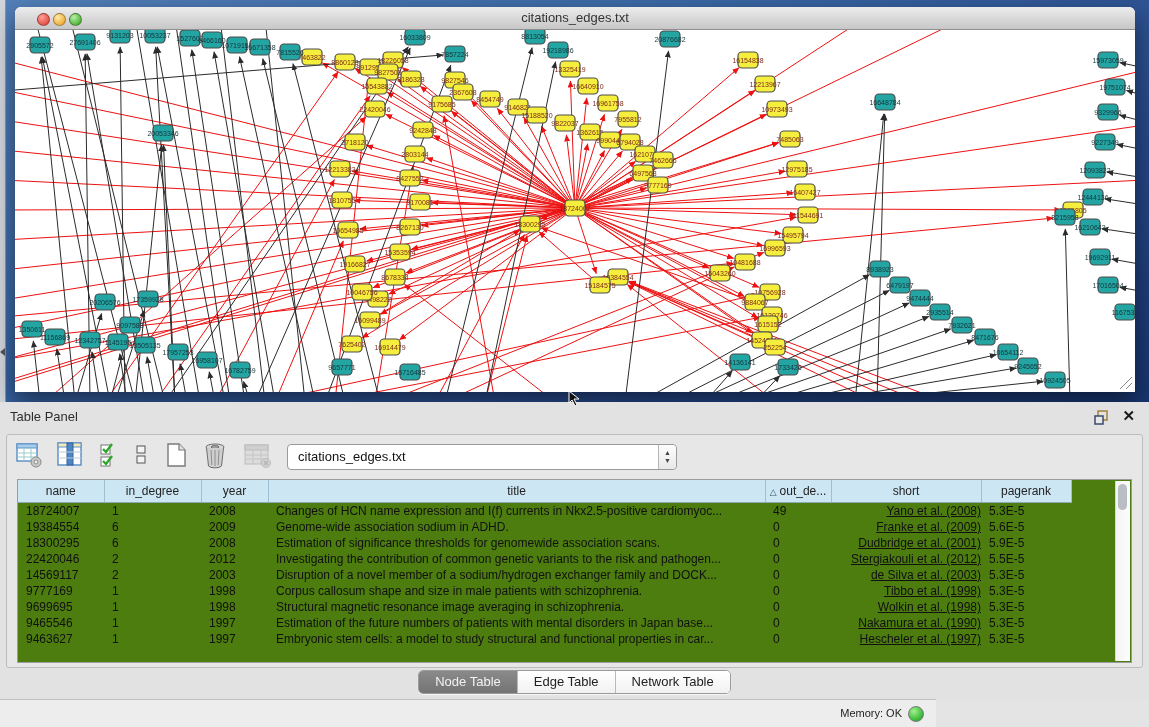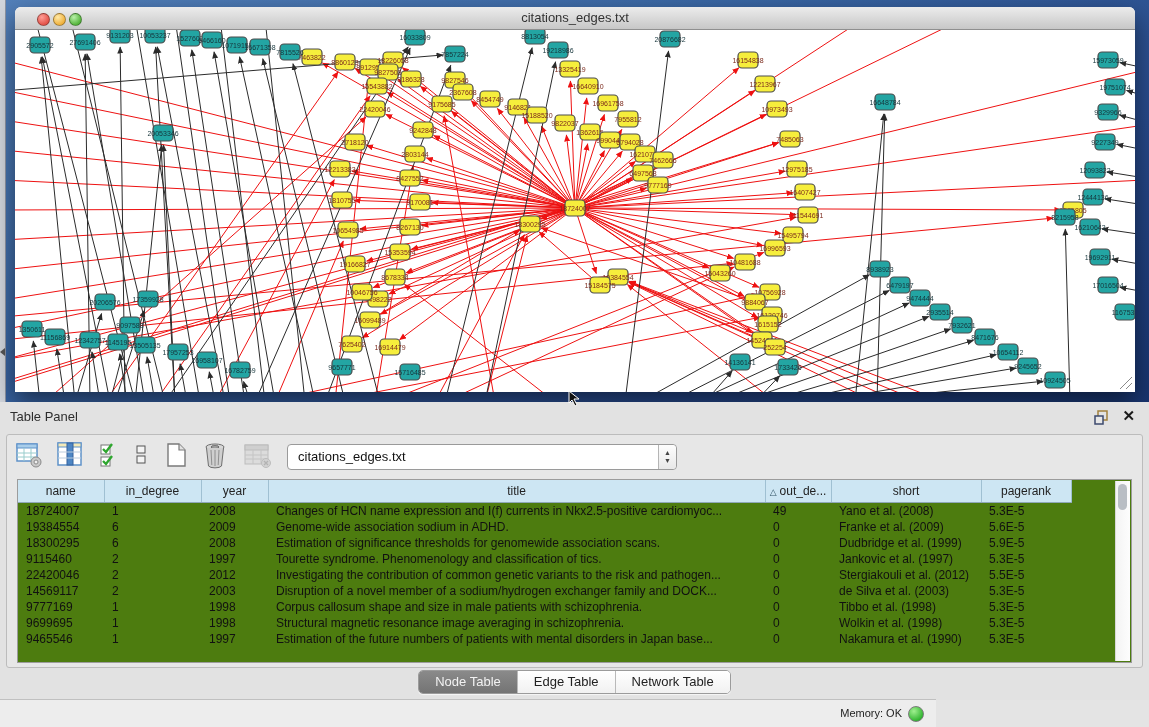--- a/index.html
+++ b/index.html
@@ -49,21 +49,21 @@
     background:linear-gradient(#fdfdfd,#e8e8e8);border-radius:0 4px 4px 0;
     font-size:7px;color:#444;text-align:center;line-height:8px;padding-top:4px;box-sizing:border-box;}
 
   .grid{position:absolute;left:10px;right:10px;top:44px;bottom:4px;background:#4d7c0f;
     border:1px solid #9c9c9c;overflow:hidden;}
   table.tbl{border-collapse:collapse;table-layout:fixed;width:1053px;font-size:12px;}
   table.tbl th{background:#cde6f3;border-right:1px solid #9fc0d2;border-bottom:1px solid #8fa8b8;
     height:20px;font-weight:normal;color:#222;text-align:center;overflow:hidden;white-space:nowrap;}
   table.tbl td{height:16px;padding:0 0 0 8px;color:#111;white-space:nowrap;overflow:hidden;
     text-overflow:clip;border:none;}
-  td.c-short{text-align:left;padding:0;}
+  td.c-short{text-align:right;padding:0;text-decoration:underline;}
   .sort-tri{font-size:9px;color:#356;margin-right:3px;}
   .vscroll{position:absolute;right:1px;top:1px;bottom:1px;width:14px;
     background:linear-gradient(90deg,#f4f4f4,#fdfdfd);border-left:1px solid #d8d8d8;}
   .vthumb{position:absolute;left:2px;top:3px;width:9px;height:26px;border-radius:5px;background:#b9bec4;}
 
   .tabs-row{position:absolute;left:0;right:0;bottom:4px;height:26px;text-align:center;}
   .seg{display:inline-flex;border:1px solid #9b9b9b;border-radius:5px;overflow:hidden;
     background:#fff;height:22px;box-shadow:0 1px 1px rgba(255,255,255,.7);}
   .seg .opt{padding:0 16px;font-size:13px;line-height:22px;color:#222;cursor:pointer;
     border-left:1px solid #b9b9b9;background:linear-gradient(#ffffff,#f1f1f1);}
@@ -637,31 +637,22 @@
               <td>0</td>
               <td class="c-short">Franke et al. (2009)</td>
               <td>5.6E-5</td>
             </tr>
             <tr>
               <td>18300295</td>
               <td>6</td>
               <td>2008</td>
               <td>Estimation of significance thresholds for genomewide association scans.</td>
               <td>0</td>
-              <td class="c-short">Dudbridge et al. (1999)</td>
+              <td class="c-short">Dudbridge et al. (2001)</td>
               <td>5.9E-5</td>
-            </tr>
-            <tr>
-              <td>9115460</td>
-              <td>2</td>
-              <td>1997</td>
-              <td>Tourette syndrome. Phenomenology and classification of tics.</td>
-              <td>0</td>
-              <td class="c-short">Jankovic et al. (1997)</td>
-              <td>5.3E-5</td>
             </tr>
             <tr>
               <td>22420046</td>
               <td>2</td>
               <td>2012</td>
               <td>Investigating the contribution of common genetic variants to the risk and pathogen...</td>
               <td>0</td>
               <td class="c-short">Stergiakouli et al. (2012)</td>
               <td>5.5E-5</td>
             </tr>
@@ -692,20 +683,29 @@
               <td class="c-short">Wolkin et al. (1998)</td>
               <td>5.3E-5</td>
             </tr>
             <tr>
               <td>9465546</td>
               <td>1</td>
               <td>1997</td>
               <td>Estimation of the future numbers of patients with mental disorders in Japan base...</td>
               <td>0</td>
               <td class="c-short">Nakamura et al. (1990)</td>
+              <td>5.3E-5</td>
+            </tr>
+            <tr>
+              <td>9463627</td>
+              <td>1</td>
+              <td>1997</td>
+              <td>Embryonic stem cells: a model to study structural and functional properties in car...</td>
+              <td>0</td>
+              <td class="c-short">Hescheler et al. (1997)</td>
               <td>5.3E-5</td>
             </tr>
           </tbody>
       </table>
       <div class="vscroll">
         <div class="vthumb"></div>
       </div>
     </div>
   </div>
 

